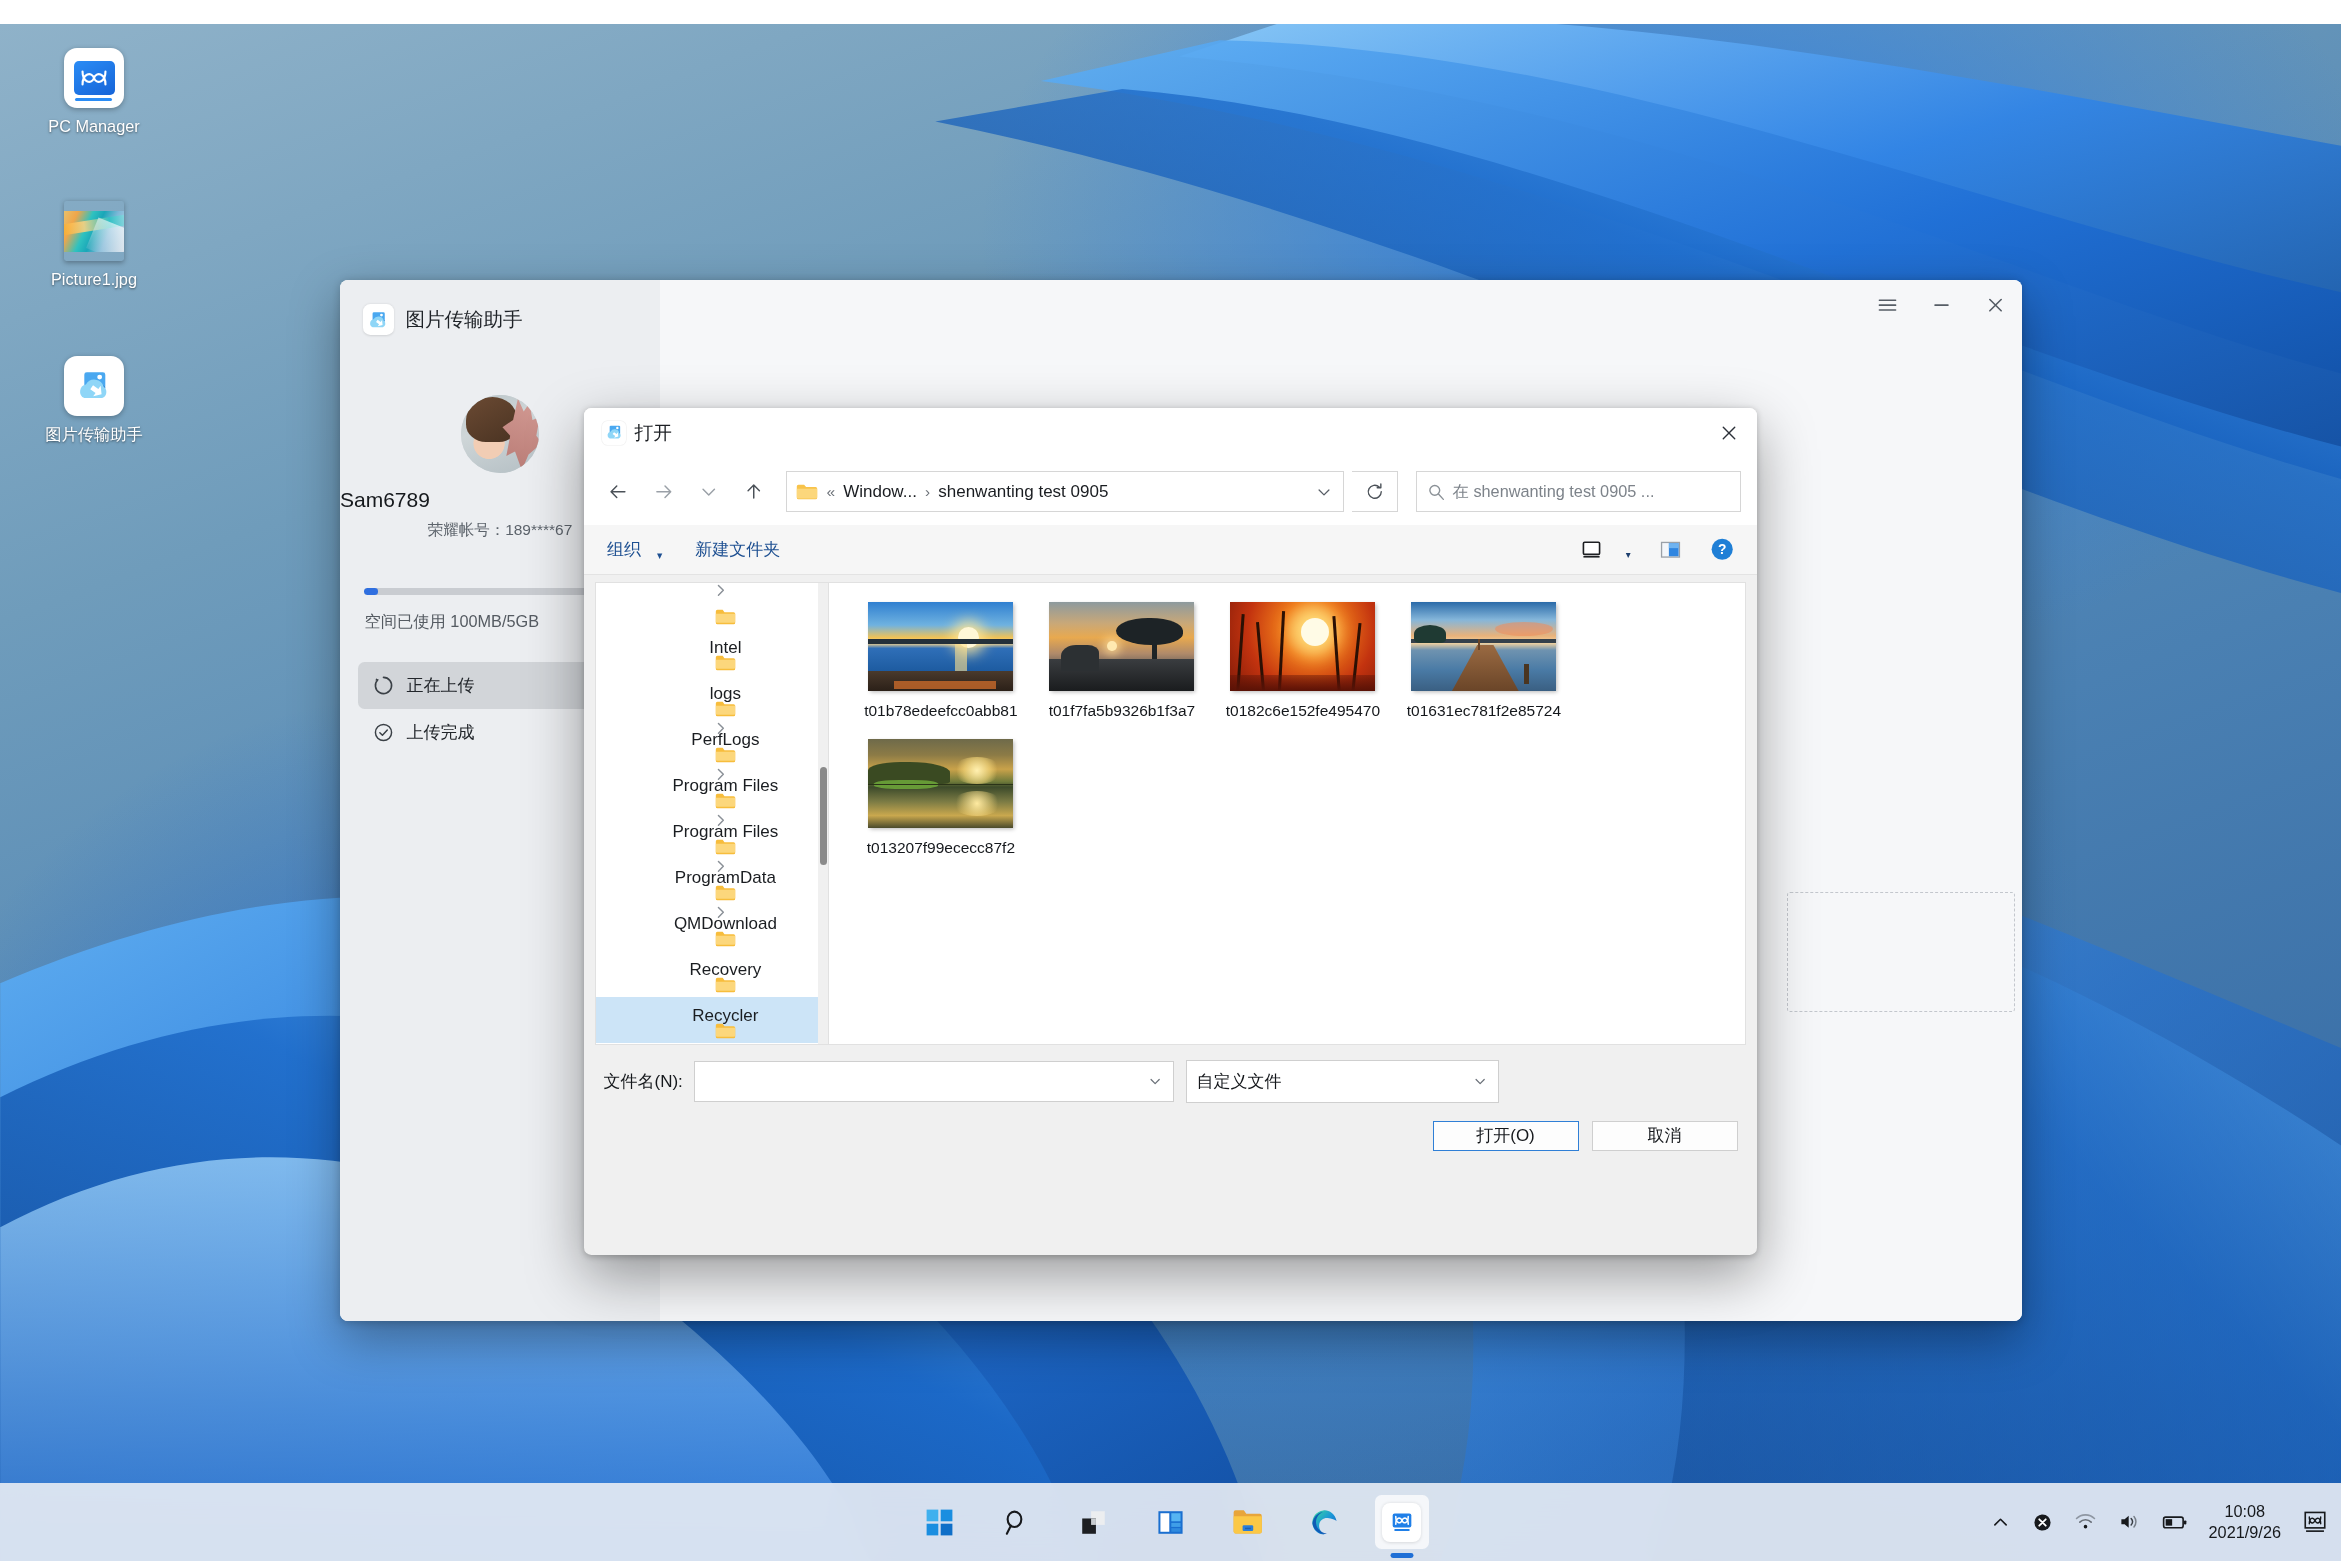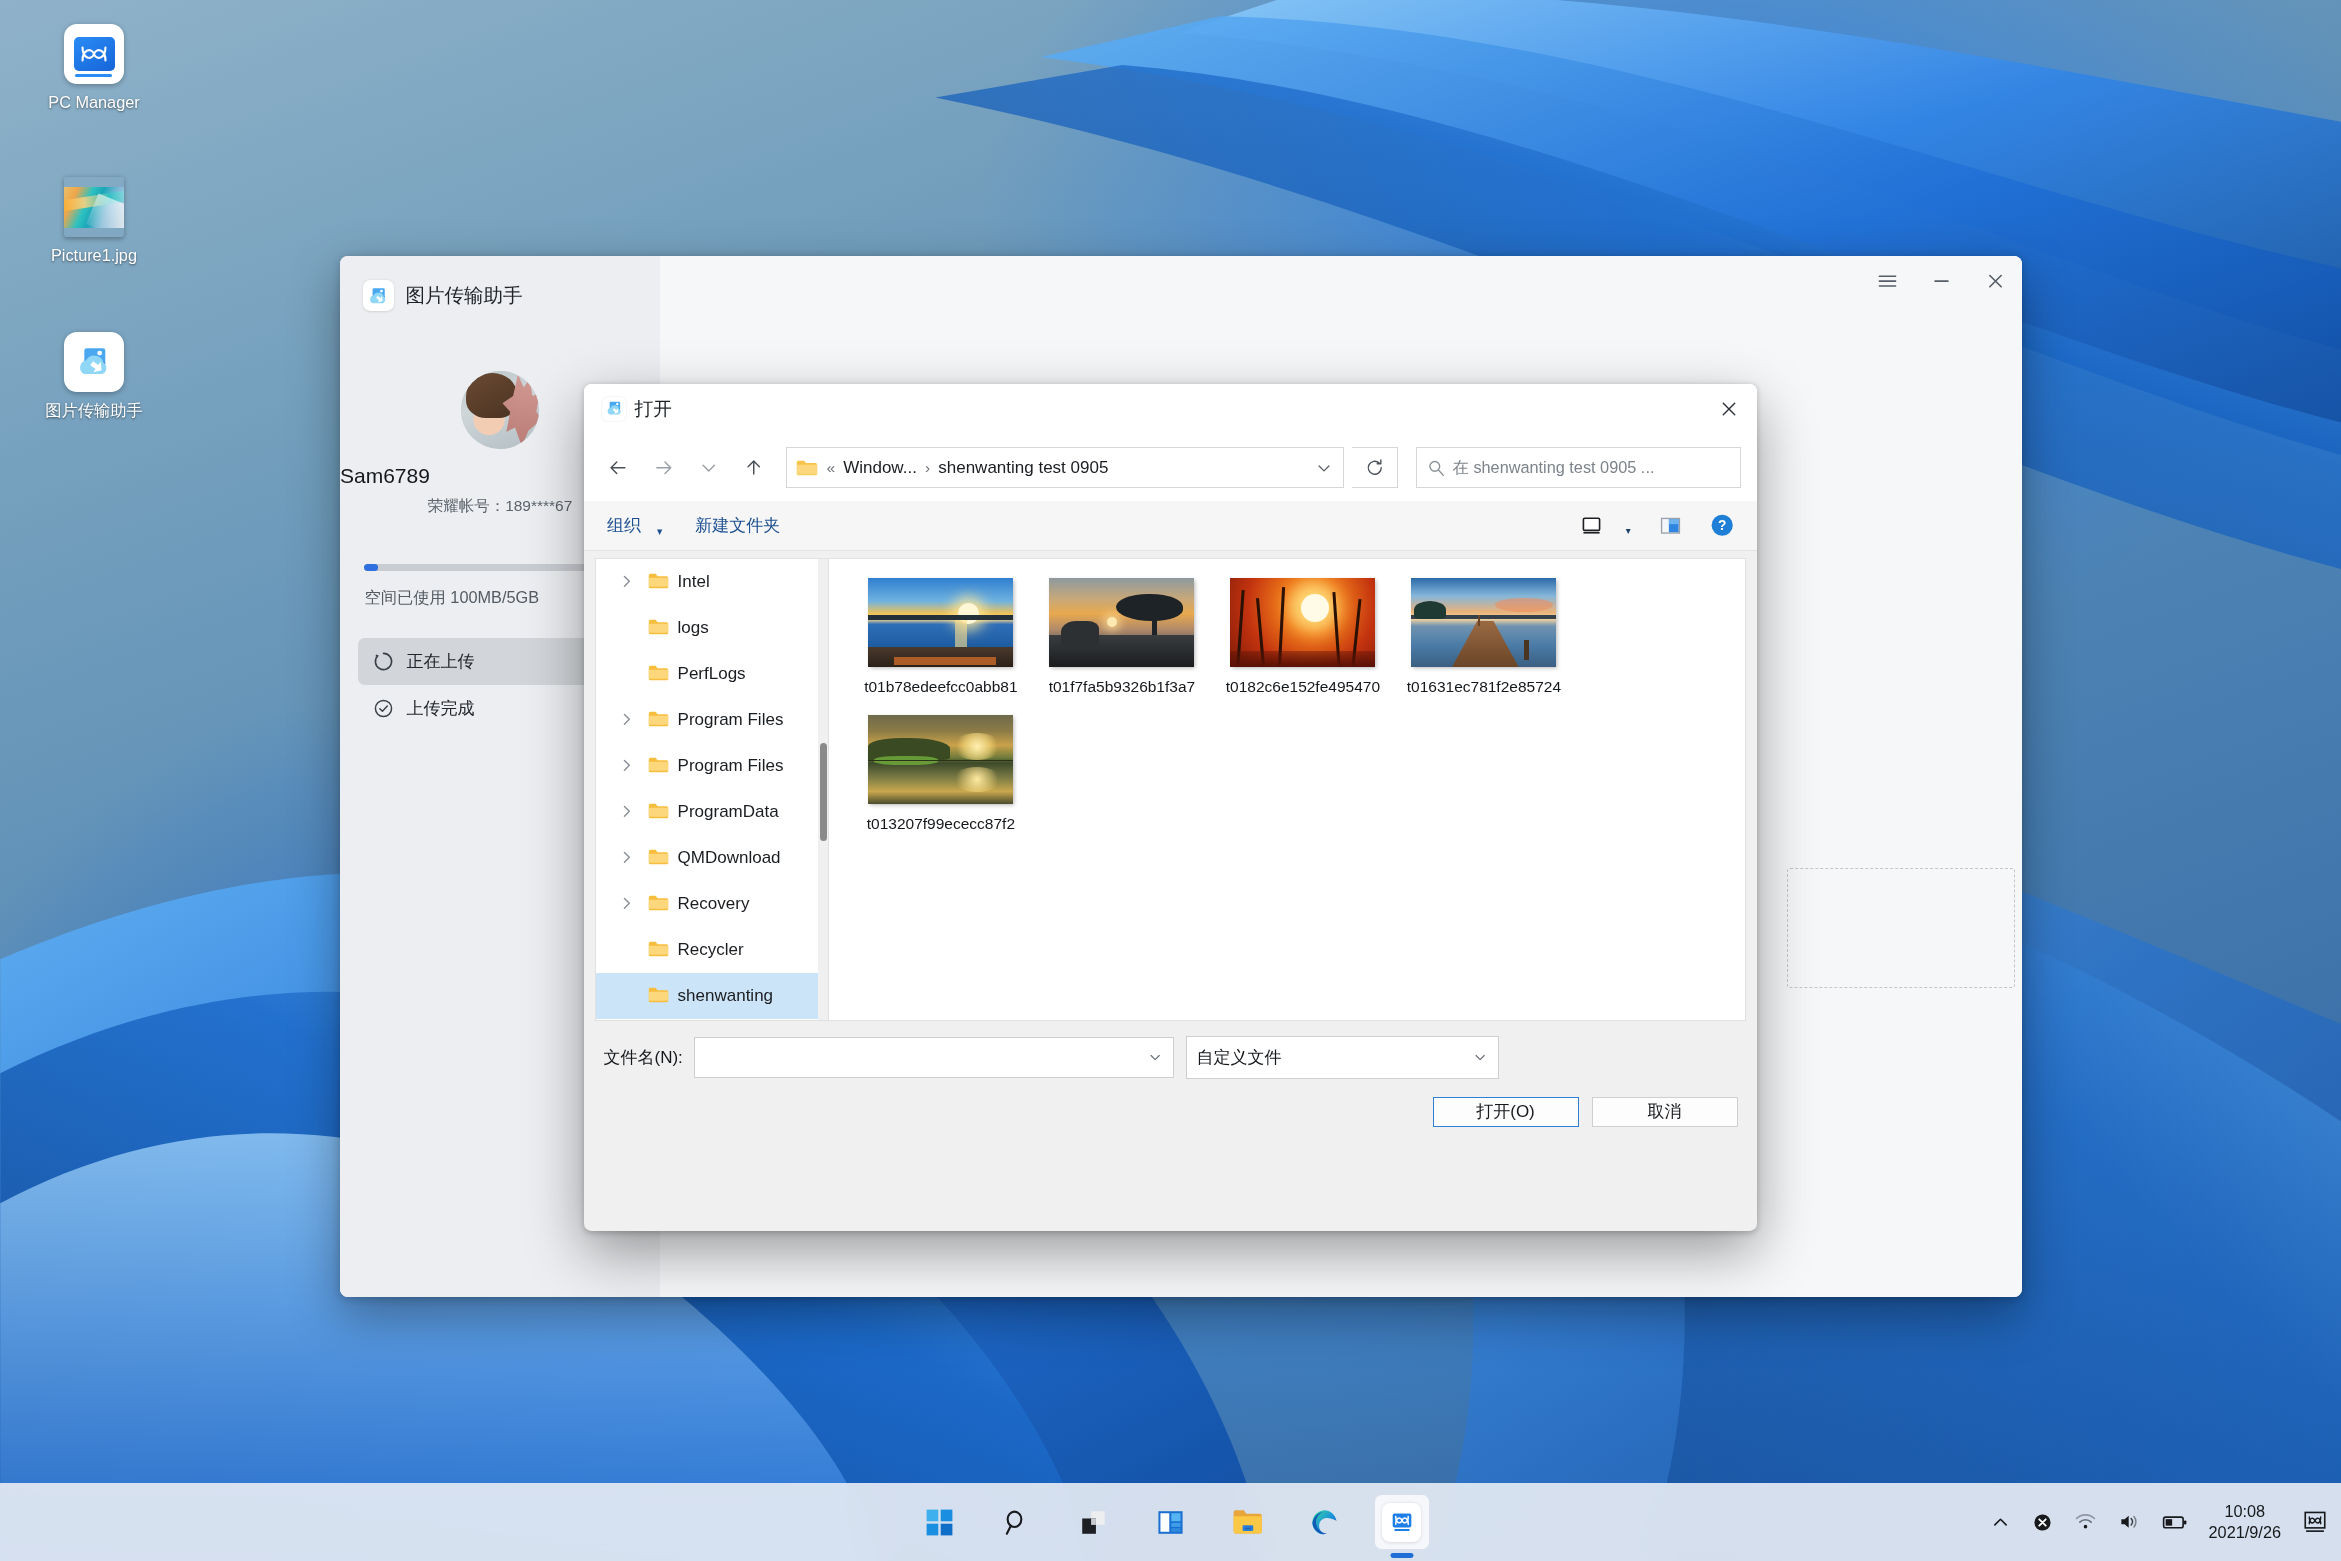--- a/index.html
+++ b/index.html
@@ -7,20 +7,21 @@
     width: 2342px; height: 1561px;
     overflow: hidden;
     font-family: "Liberation Sans", "DejaVu Sans", sans-serif;
   }
 
   
   #desktop {
     position: absolute; inset: 0;
     background: #000000;
     overflow: hidden;
+    margin-top: 24px;
   }
 
   #wall-bg {
     position:absolute; inset:0;
     background:
       radial-gradient(ellipse 1138px 732px at 72% 14%, #2f7fe0 0%, rgba(47,127,224,0) 62%),
       radial-gradient(ellipse 976px 1138px at 18% 88%, #1b63c9 0%, rgba(27,99,201,0) 60%),
       radial-gradient(ellipse 1220px 895px at 55% 60%, #3d8ee8 0%, rgba(61,142,232,0) 65%),
       linear-gradient(160deg, #8fb2c9 0%, #6f9cbb 25%, #4d83b4 55%, #2e63a0 100%);
   }
@@ -212,21 +213,21 @@
 
   .dlg-body {
     display:flex; height: 470px; background:#f0f0f0; padding: 6.5px 11.4px 0 11.4px;
   }
   .tree-pane {
     width: 233px; background:#fff; border:0.8px solid #e1e1e1; border-right:none;
     overflow:hidden; position:relative;
   }
   .tree-row {
     display:flex; align-items:center; height: 46px; padding-left: 26px; gap: 8.1px;
-    font-size: 17px; color:#1a1d21; cursor:pointer; white-space:nowrap;
+    font-size: 17px; color:#1a1d21; cursor:pointer; white-space:nowrap;flex-direction:column;
   }
   .tree-row.sel { background:#cce4f7; }
   .tw {
     width: 18px; flex:0 0 18px; color:#8a9097; font-size: 14.6px; text-align:center;
   }
   .folder-ico { width: 21px; height: 17px; flex:0 0 21px; position:relative; }
   .tree-scroll {
     position:absolute; right:1.6px; top:40%; width:7.3px; height:98px;
     border-radius:4.1px; background:#8a8a8a;
   }

